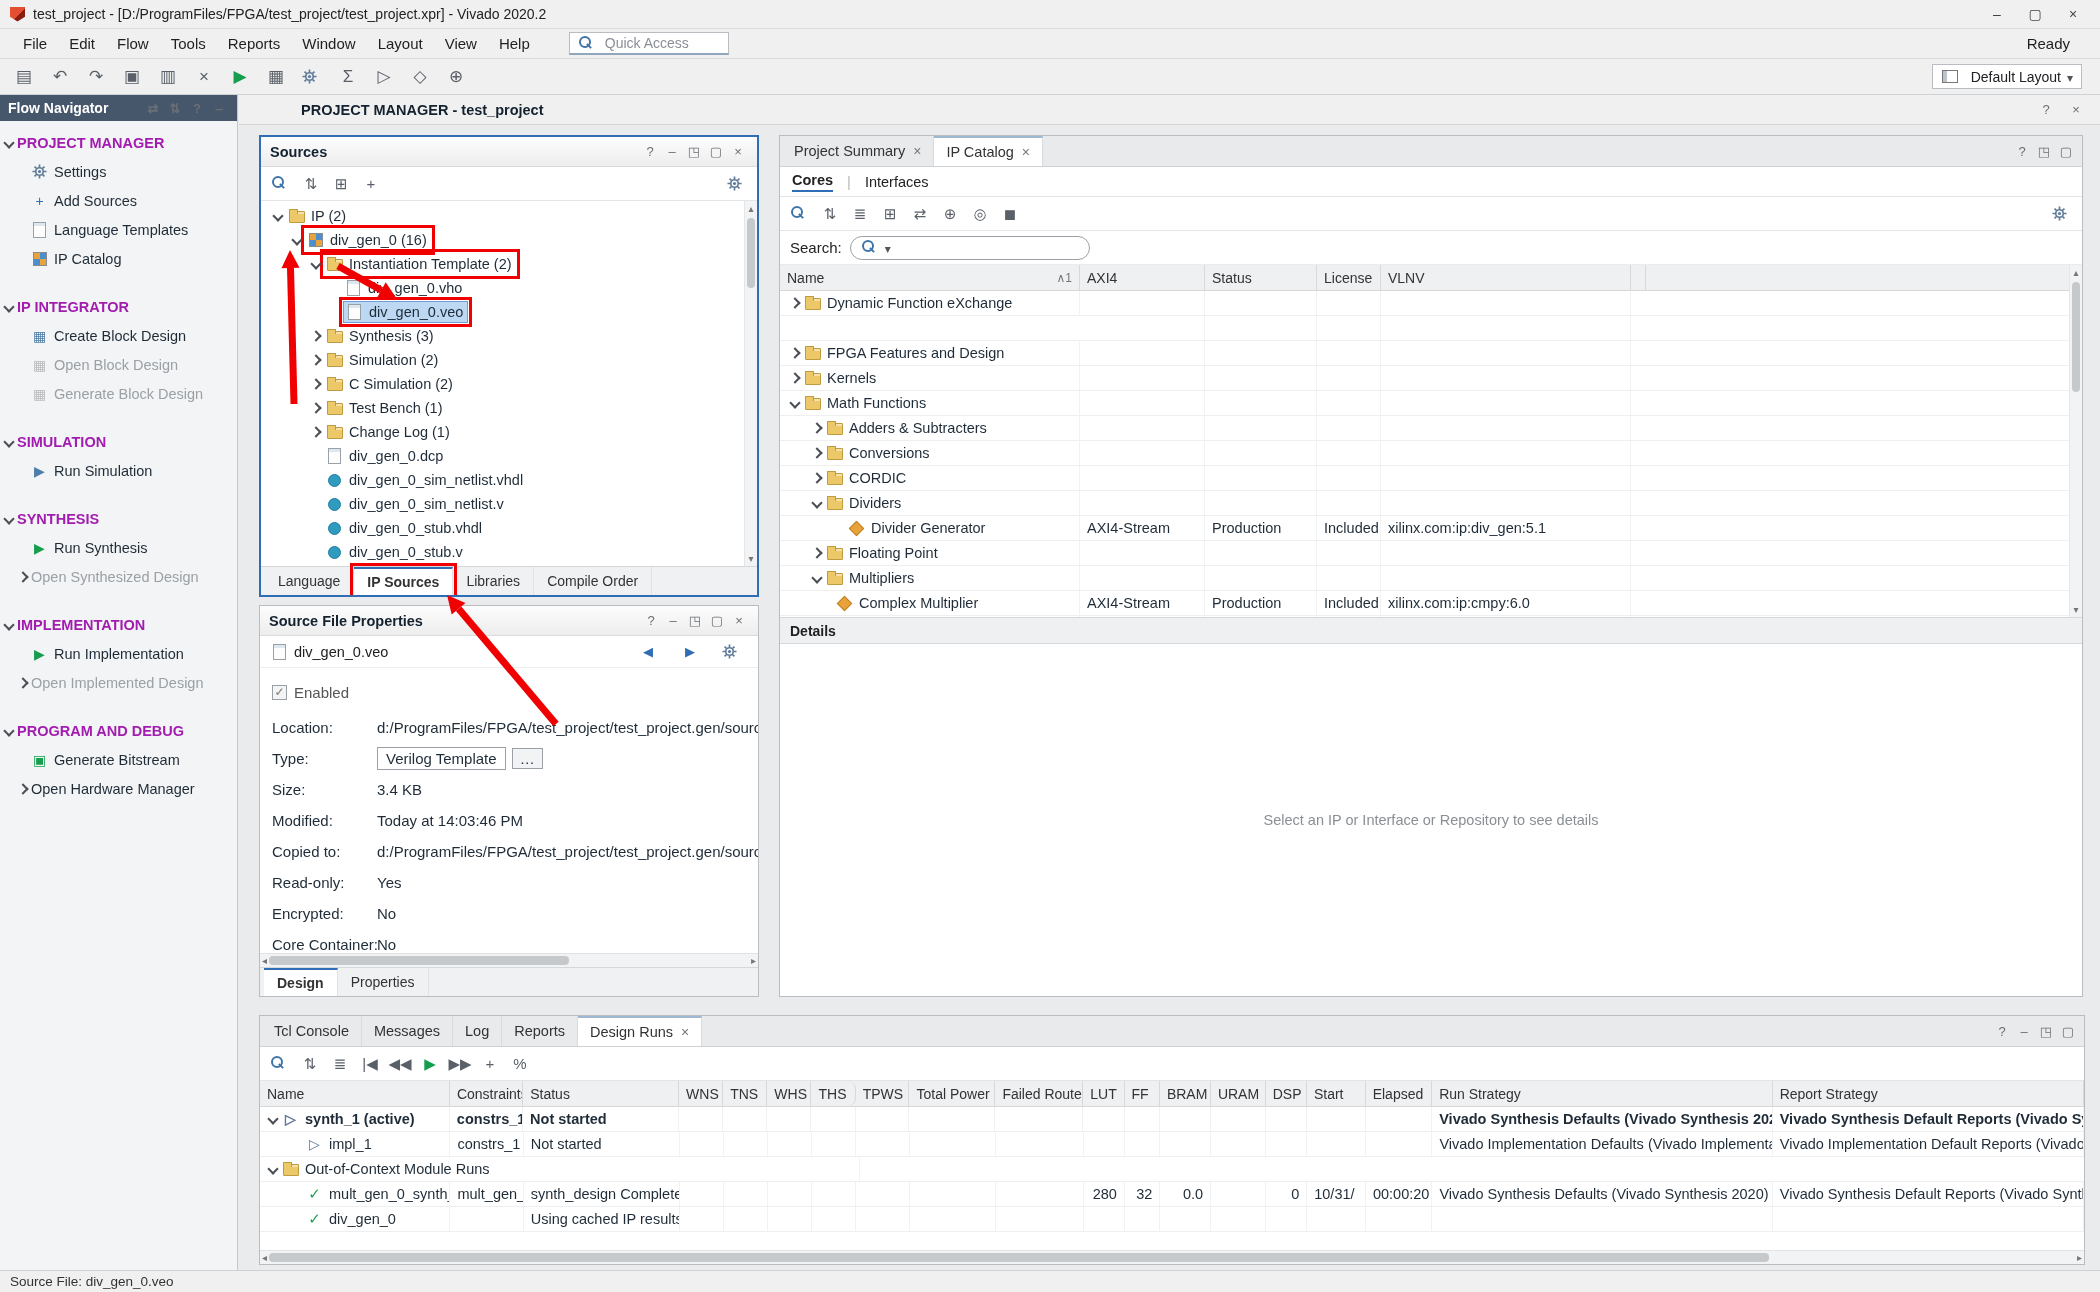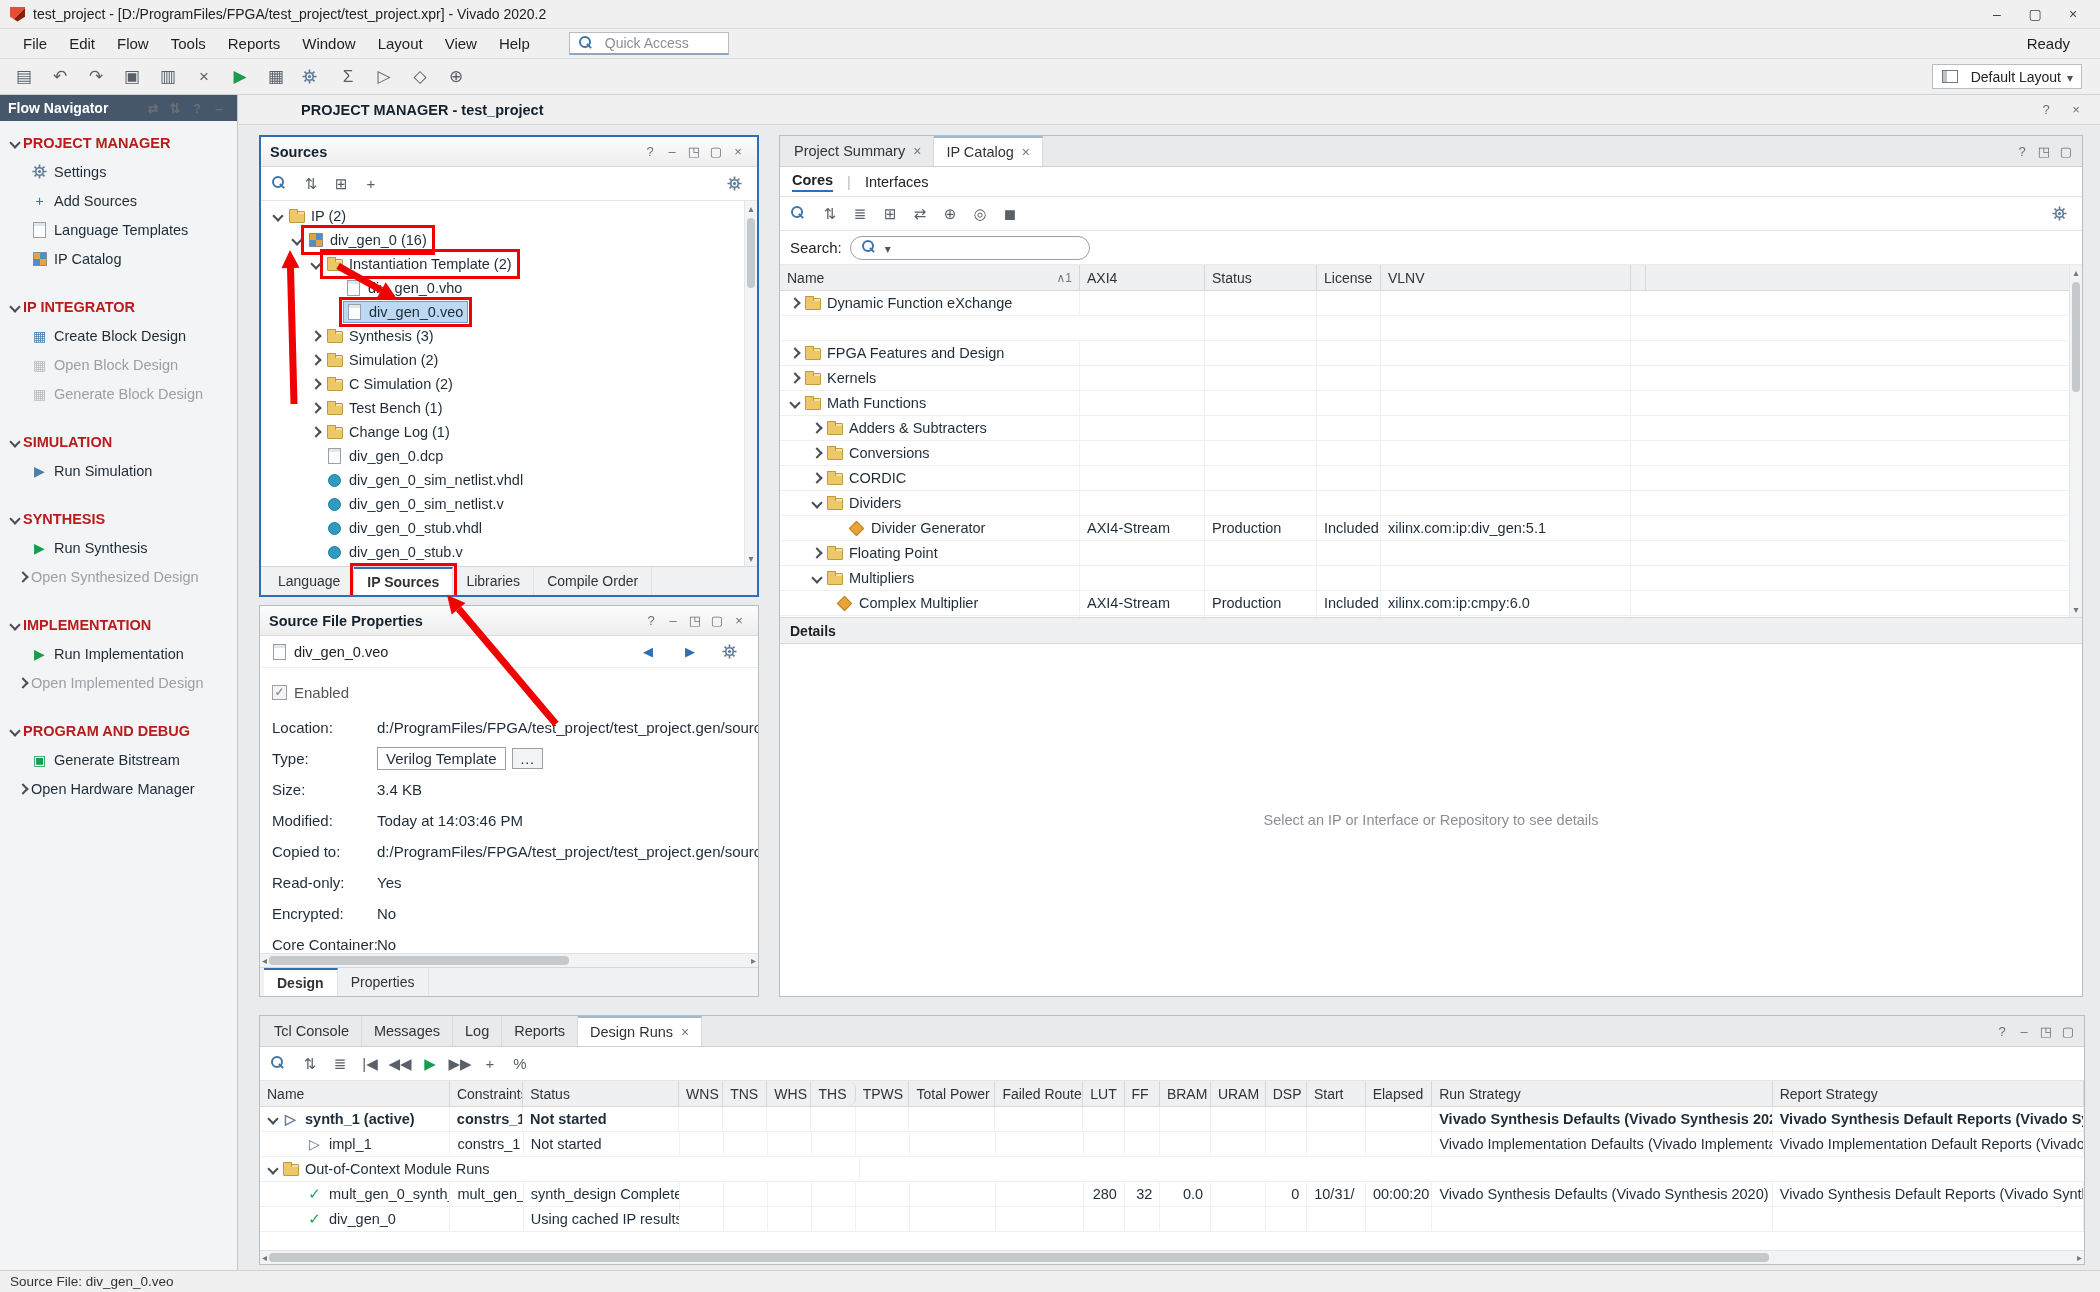--- a/index.html
+++ b/index.html
@@ -38,22 +38,22 @@
     background:linear-gradient(90deg,#bcc4cc 0 4px,#fff 4px); }
   .caret::after { content:'▾'; color:#555; font-size:12px; }
 
   
   #flownav { position:absolute; left:0; top:95px; width:238px; bottom:22px; background:#f3f4f5;
     border-right:1px solid #c6c9cc; display:flex; flex-direction:column; }
   .fn-header { height:26px; background:#46566b; color:#fff; display:flex; align-items:center;
     padding:0 8px; font-size:14px; font-weight:bold; gap:4px; }
   .fn-body { flex:1; overflow:hidden; padding-top:8px; }
   .fn-section { margin-bottom:20px; }
-  .fn-sec-header { display:flex; align-items:center; height:28px; padding-left:6px; font-weight:bold;
-    color:#b91c1c; font-size:14.5px; }
+  .fn-sec-header { display:flex; align-items:center; height:28px; font-weight:bold;
+    color:#a21caf; font-size:14.5px; }
   .fn-item { display:flex; align-items:center; height:29px; padding-left:30px; font-size:14.5px; color:#1f2c38; }
   .fn-item.disabled { color:#9aa0a6; }
   .fn-item.disabled .ic { opacity:.45; filter:grayscale(1); }
 
   
   #workspace { position:absolute; left:239px; top:95px; right:0; bottom:22px; background:#e9ebed; }
   #pm-header { height:30px; background:#f0f0f0; border-bottom:1px solid #d5d5d5; display:flex;
     align-items:center; padding:0 14px; }
   #pm-header .pm-title { font-weight:bold; font-size:14.5px; color:#14222f;margin-left:48px; }
   .pm-icons { margin-left:auto; display:flex; gap:10px; color:#555; font-size:14px; }

